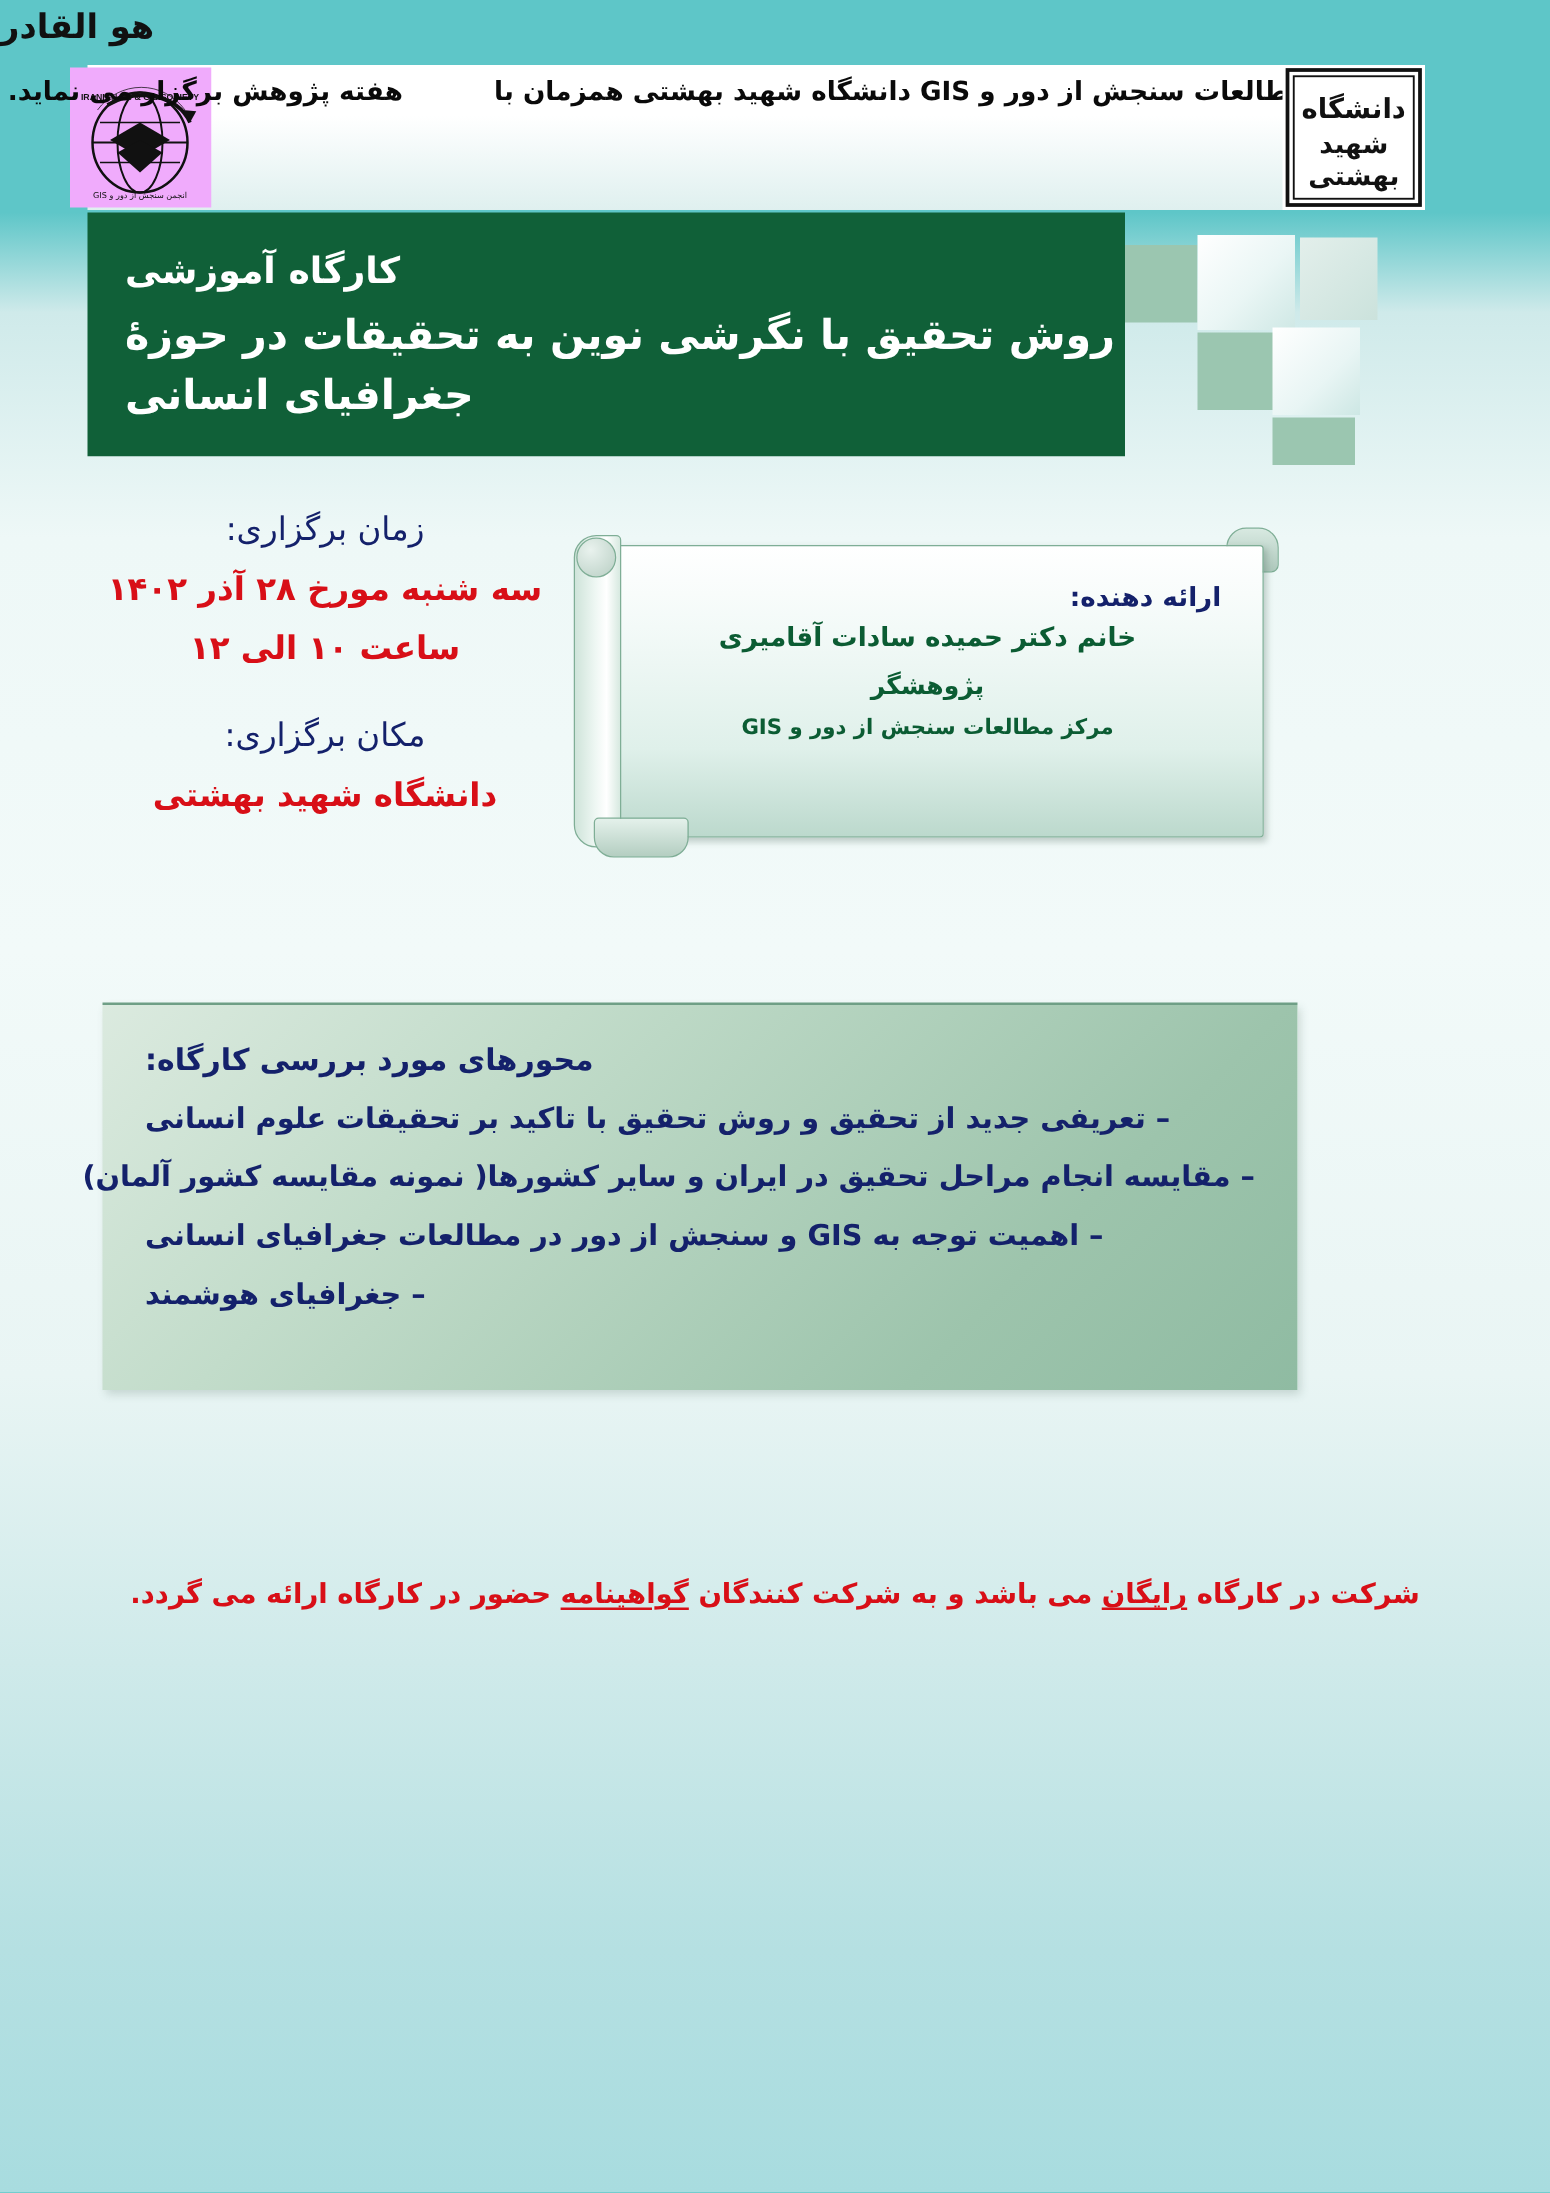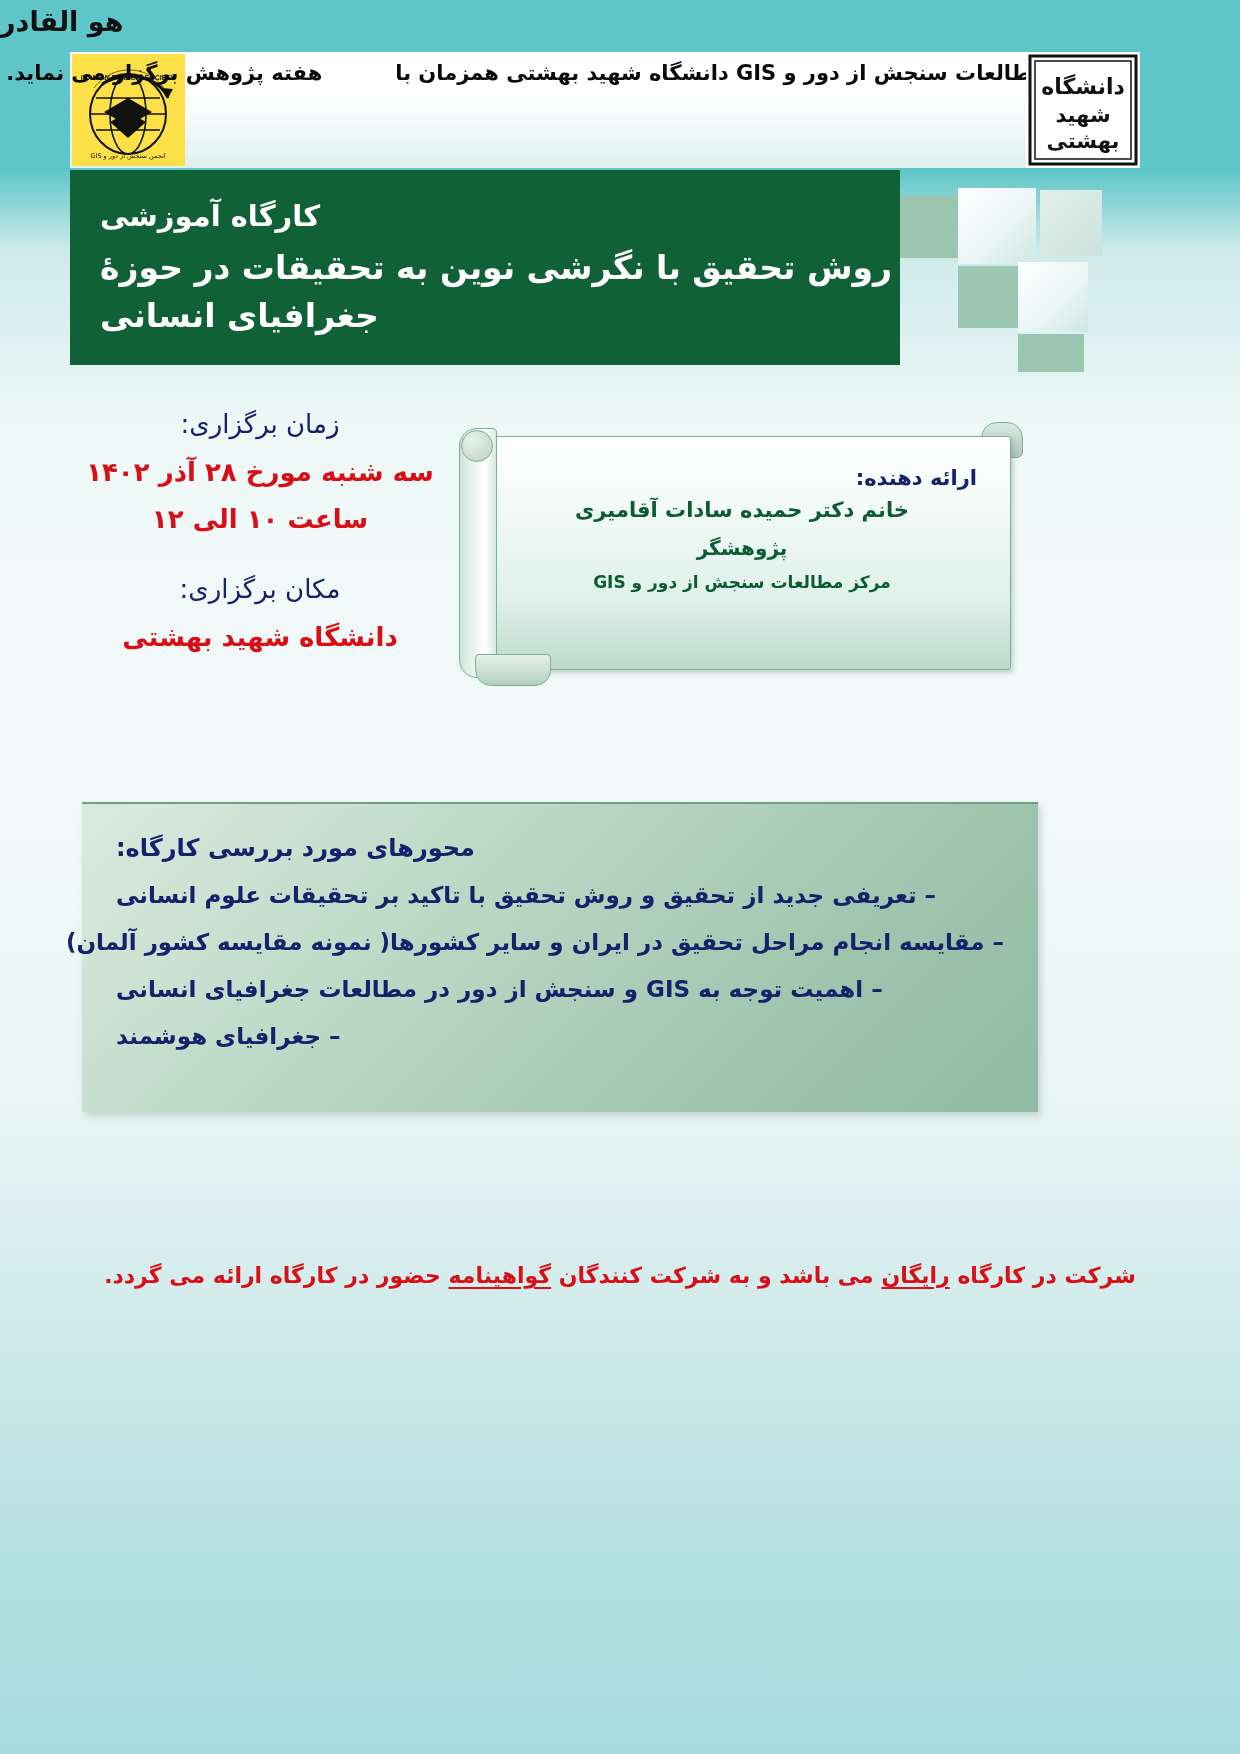--- a/index.html
+++ b/index.html
@@ -51,23 +51,23 @@
     gap:33px;
   }
   .header-text .l1,.header-text .l2{
     font-size:21px;font-weight:bold;color:#0a0a0a;line-height:1.65;
     white-space:nowrap;
   }
   .header-text .l2{padding-right:40px;}
 
   
   .logo-society{
-    position:absolute;left:72px;top:54px;
+    position:absolute;left:56px;top:54px;
     width:113px;height:112px;
-    background:#fde047;
+    background:#f0abfc;
     overflow:hidden;
   }
   
   .logo-univ{
     position:absolute;left:1026px;top:52px;
     width:114px;height:116px;
     background:#ffffff;
     overflow:hidden;
   }
 

